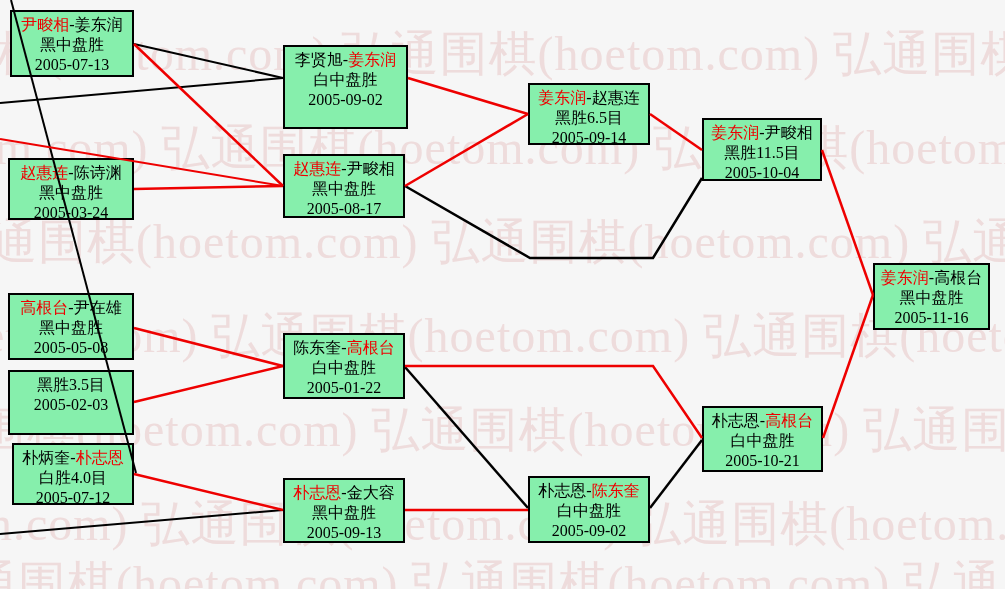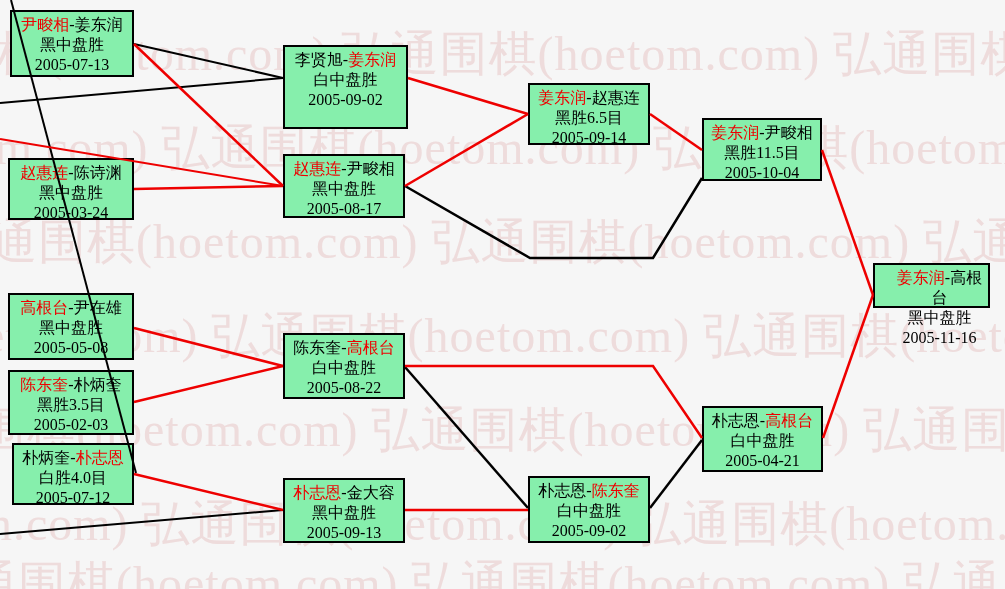--- a/index.html
+++ b/index.html
@@ -65,21 +65,20 @@
     <div>2005-03-24</div>
   </div>
 
   <div class="match" style="left: 8px; top: 293px; width: 126px; height: 67px;">
     <div><span class="red">高根台</span><span>-</span><span>尹在雄</span></div>
     <div>黑中盘胜</div>
     <div>2005-05-08</div>
   </div>
 
   <div class="match" style="left: 8px; top: 370px; width: 126px; height: 65px;">
-    <div><span class="red">陈东奎</span><span>-</span><span>朴炳奎</span></div>
     <div>黑胜3.5目</div>
     <div>2005-02-03</div>
   </div>
 
   <div class="match" style="left: 12px; top: 443px; width: 122px; height: 62px;">
     <div><span>朴炳奎</span><span>-</span><span class="red">朴志恩</span></div>
     <div>白胜4.0目</div>
     <div>2005-07-12</div>
   </div>
 
@@ -91,21 +90,21 @@
 
   <div class="match" style="left: 283px; top: 154px; width: 122px; height: 64px;">
     <div><span class="red">赵惠连</span><span>-</span><span>尹畯相</span></div>
     <div>黑中盘胜</div>
     <div>2005-08-17</div>
   </div>
 
   <div class="match" style="left: 283px; top: 333px; width: 122px; height: 66px;">
     <div><span>陈东奎</span><span>-</span><span class="red">高根台</span></div>
     <div>白中盘胜</div>
-    <div>2005-08-22</div>
+    <div>2005-01-22</div>
   </div>
 
   <div class="match" style="left: 283px; top: 478px; width: 122px; height: 65px;">
     <div><span class="red">朴志恩</span><span>-</span><span>金大容</span></div>
     <div>黑中盘胜</div>
     <div>2005-09-13</div>
   </div>
 
   <div class="match" style="left: 528px; top: 83px; width: 122px; height: 62px;">
     <div><span class="red">姜东润</span><span>-</span><span>赵惠连</span></div>
@@ -121,24 +120,24 @@
 
   <div class="match" style="left: 702px; top: 118px; width: 120px; height: 63px;">
     <div><span class="red">姜东润</span><span>-</span><span>尹畯相</span></div>
     <div>黑胜11.5目</div>
     <div>2005-10-04</div>
   </div>
 
   <div class="match" style="left: 702px; top: 406px; width: 121px; height: 66px;">
     <div><span>朴志恩</span><span>-</span><span class="red">高根台</span></div>
     <div>白中盘胜</div>
-    <div>2005-04-21</div>
+    <div>2005-10-21</div>
   </div>
 
-  <div class="match" style="left: 873px; top: 263px; width: 117px; height: 45px; padding-left: 16px;">
+  <div class="match" style="left: 873px; top: 263px; width: 117px; height: 67px;">
     <div><span class="red">姜东润</span><span>-</span><span>高根台</span></div>
     <div>黑中盘胜</div>
     <div>2005-11-16</div>
   </div>
 </div>
   <svg class="lines-layer" width="1005" height="589" viewBox="0 0 1005 589">
       <polyline points="650,508 702,440" stroke="#000000" stroke-width="2.5"></polyline>
       <polyline points="0,534 283,510" stroke="#000000" stroke-width="2"></polyline>
       <polyline points="405,367 528,508" stroke="#000000" stroke-width="2.5"></polyline>
       <polyline points="405,186 530,258 653,258 702,178" stroke="#000000" stroke-width="2.5"></polyline>

